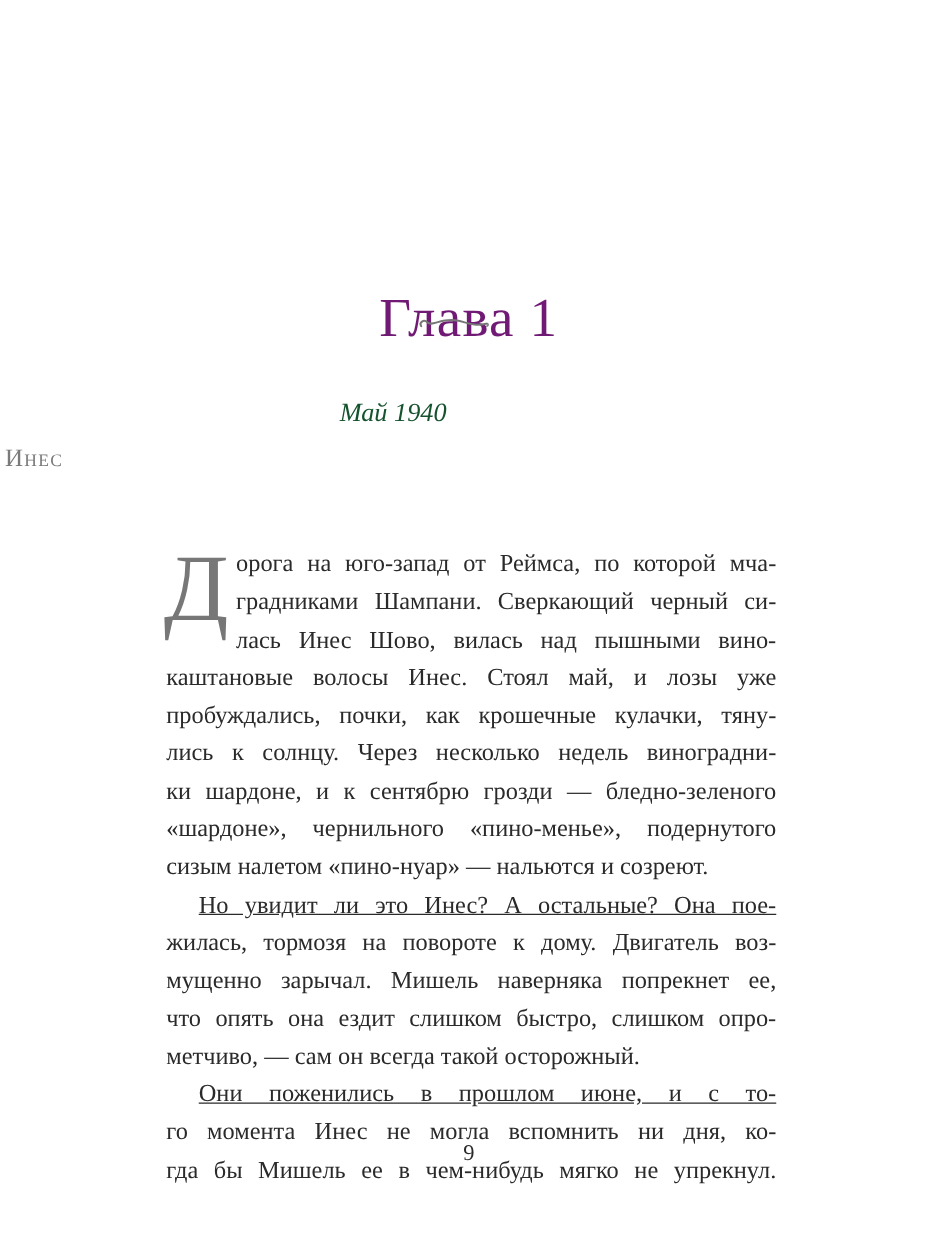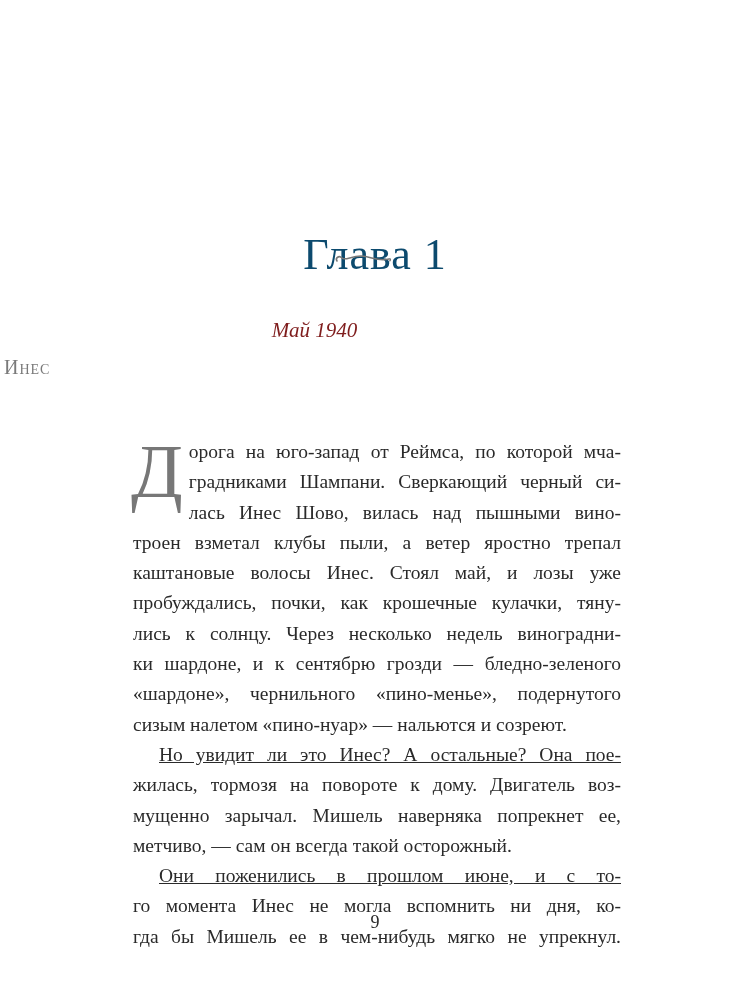--- a/index.html
+++ b/index.html
@@ -1,22 +1,22 @@
 <!DOCTYPE html>
 <html><head>
 <meta charset="utf-8">
 <style>
   html, body { margin:0; padding:0; }
   body { width:750px; height:1000px; background:#ffffff; position:relative; overflow:hidden;
          font-family:"Liberation Serif","DejaVu Serif",serif; color:#2a2a2a; }
   .chapter-title { position:absolute; top:200px; left:0; width:750px; text-align:center;
-         font-size:44px; color:#0c4a6e; letter-spacing:1px; font-weight:normal; }
+         font-size:44px; color:#701a75; letter-spacing:1px; font-weight:normal; }
   .flourish { position:absolute; top:252px; left:333px; width:60px; height:14px; }
   .date-line { position:absolute; top:318px; left:0; width:629px; text-align:center;
-         font-size:21px; font-style:italic; color:#7f1d1d; }
+         font-size:21px; font-style:italic; color:#14532d; }
   .pov-name { position:absolute; top:356px; left:4px; width:750px; text-align:left;
          font-size:20px; color:#7a7a7a; letter-spacing:1px; font-variant:small-caps; }
   .body-text { position:absolute; top:437px; left:133px; width:488px;
          font-size:19.5px; line-height:30.3px; text-align:justify; color:#2a2a2a; }
   .line { display:block; text-align:justify; text-align-last:justify; white-space:nowrap; }
   .line.end { text-align-last:left; }
   .line.indent { padding-left:26px;text-decoration:underline; }
   .drop-cap { float:left; font-size:76px; line-height:60px; color:#777777; margin:4px 6px 0 -2px;
          height:60px; }
   .page-number { position:absolute; top:912px; left:0; width:750px; text-align:center;
@@ -35,32 +35,32 @@
 <div class="date-line">Май 1940</div>
 
 <div class="pov-name">Инес</div>
 
 <div class="body-text">
   <div>
     <span class="drop-cap">Д</span>
     <span class="line">орога на юго-запад от Реймса, по которой мча-</span>
     <span class="line">градниками Шампани. Сверкающий черный си-</span>
     <span class="line">лась Инес Шово, вилась над пышными вино-</span>
-    <span class="line">троен взметал клубы пыли, а ветер яростно трепал</span>
     <span class="line">каштановые волосы Инес. Стоял май, и лозы уже</span>
     <span class="line">пробуждались, почки, как крошечные кулачки, тяну-</span>
     <span class="line">лись к солнцу. Через несколько недель виноградни-</span>
     <span class="line">ки шардоне, и к сентябрю грозди — бледно-зеленого</span>
     <span class="line">«шардоне», чернильного «пино-менье», подернутого</span>
     <span class="line end">сизым налетом «пино-нуар» — нальются и созреют.</span>
   </div>
   <div>
     <span class="line indent">Но увидит ли это Инес? А остальные? Она пое-</span>
     <span class="line">жилась, тормозя на повороте к дому. Двигатель воз-</span>
     <span class="line">мущенно зарычал. Мишель наверняка попрекнет ее,</span>
+    <span class="line">что опять она ездит слишком быстро, слишком опро-</span>
     <span class="line end">метчиво, — сам он всегда такой осторожный.</span>
   </div>
   <div>
     <span class="line indent">Они поженились в прошлом июне, и с то-</span>
     <span class="line">го момента Инес не могла вспомнить ни дня, ко-</span>
     <span class="line">гда бы Мишель ее в чем-нибудь мягко не упрекнул.</span>
   </div>
 </div>
 
 <div class="page-number">9</div>

